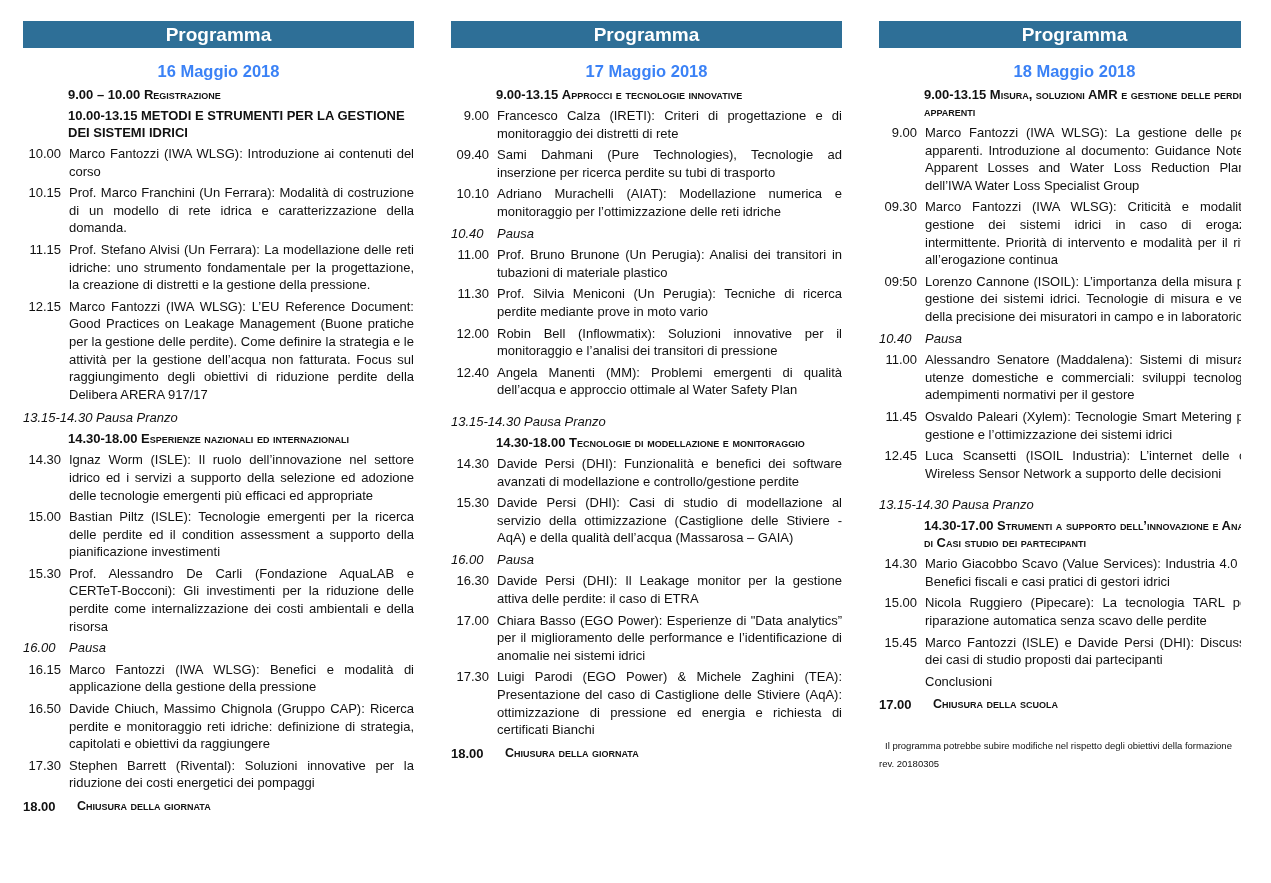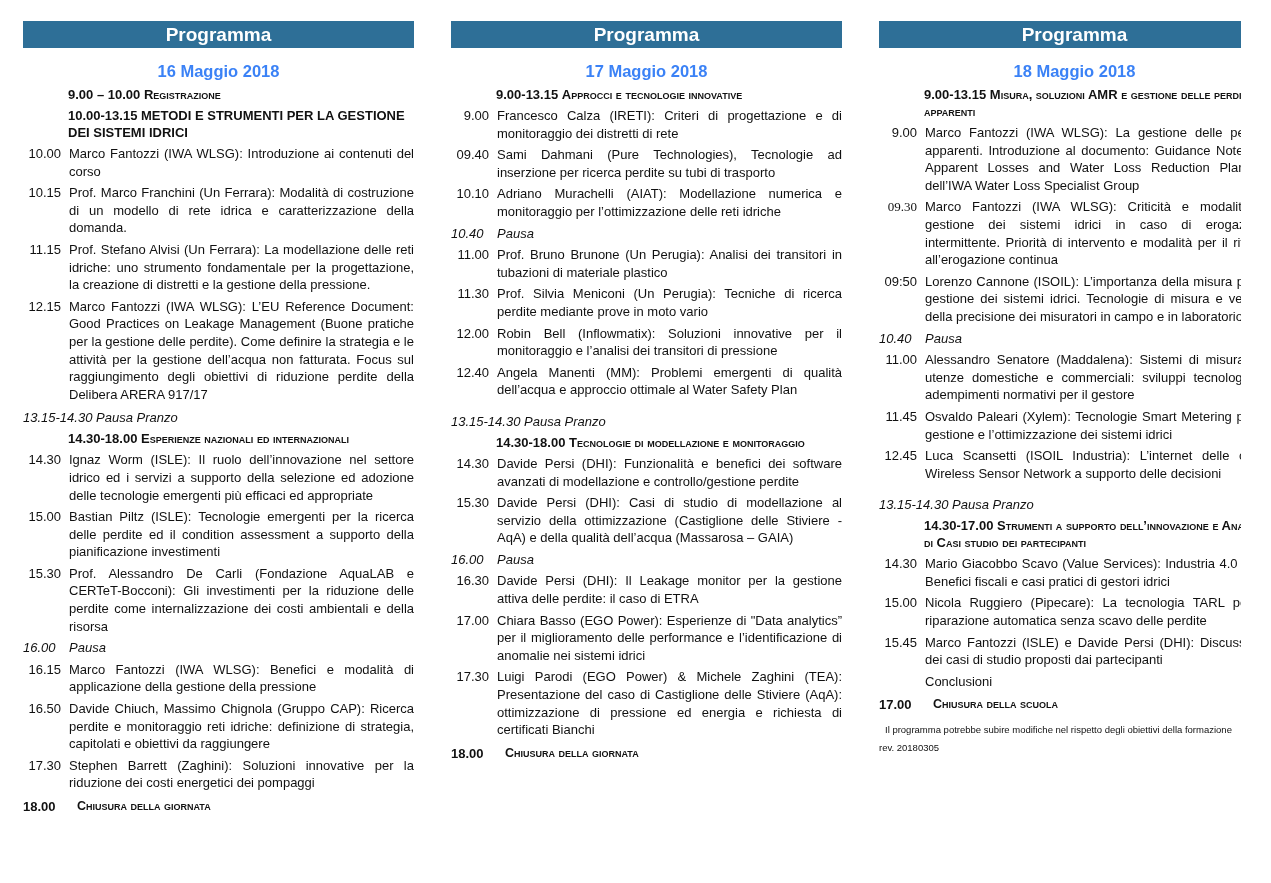--- a/index.html
+++ b/index.html
@@ -19,21 +19,21 @@
   .sec .stitle { font-variant: small-caps; font-size: 13px; }
   .item { display: flex; font-size: 13px; line-height: 17.6px; margin-top: 4px; }
   .item .t { width: 46px; flex: 0 0 46px; text-align: right; padding-right: 0; box-sizing: border-box; }
   .item .t.left { text-align: left; }
   .item .d { flex: 1; text-align: justify; padding-left: 0; }
   .item.pausa { font-style: italic; }
   .ital { font-style: italic; font-size: 13px; line-height: 17px; margin-top: 6px; }
   .close { font-weight: bold; font-size: 13px; line-height: 17px; display: flex; margin-top: 6px; }
   .close .t { width: 46px; flex: 0 0 46px; }
   .close .stitle { font-variant: small-caps; font-size: 12.5px; }
-  .note { font-size: 9.5px; line-height: 14px; margin-top: 10px; padding-left: 6px; }
+  .note { font-size: 9.5px; line-height: 14px; margin-top: 26px; padding-left: 6px; }
   .rev { font-size: 9.5px; line-height: 14px; margin-top: 4px; }
   .d.nojust { text-align: left; }
 </style>
 </head>
 <body>
 
 <div class="col col1">
   <div class="hdr">Programma</div>
   <div class="date">16 Maggio 2018</div>
   <div id="blocks0">
@@ -76,21 +76,21 @@
       <div class="item">
         <span class="t" style="padding-right: 8px;">16.15</span>
         <span class="d">Marco Fantozzi (IWA WLSG): Benefici e modalità di applicazione della gestione della pressione</span>
       </div>
       <div class="item">
         <span class="t" style="padding-right: 8px;">16.50</span>
         <span class="d">Davide Chiuch, Massimo Chignola (Gruppo CAP): Ricerca perdite e monitoraggio reti idriche: definizione di strategia, capitolati e obiettivi da raggiungere</span>
       </div>
       <div class="item">
         <span class="t" style="padding-right: 8px;">17.30</span>
-        <span class="d">Stephen Barrett (Zaghini): Soluzioni innovative per la riduzione dei costi energetici dei pompaggi</span>
+        <span class="d">Stephen Barrett (Rivental): Soluzioni innovative per la riduzione dei costi energetici dei pompaggi</span>
       </div>
       <div class="close">
         <span class="t" style="padding-right: 8px;">18.00</span>
         <span class="stitle">Chiusura della giornata</span>
       </div>
     </div>
 </div>
 
 <div class="col col2">
   <div class="hdr">Programma</div>
@@ -166,21 +166,21 @@
   <div class="col col3">
     <div class="hdr">Programma</div>
     <div class="date">18 Maggio 2018</div>
     <div id="blocks2">
         <div class="sec"><span>9.00-13.15</span> <span class="stitle">Misura, soluzioni AMR e gestione delle perdite apparenti</span></div>
         <div class="item">
           <span class="t" style="padding-right: 8px;">9.00</span>
           <span class="d">Marco Fantozzi (IWA WLSG): La gestione delle perdite apparenti. Introduzione al documento: Guidance Notes on Apparent Losses and Water Loss Reduction Planning dell’IWA Water Loss Specialist Group</span>
         </div>
         <div class="item">
-          <span class="t" style="padding-right: 8px; font-family: Liberation Serif, serif;">09.30</span>
+          <span class="t" style="padding-right: 8px;">09.30</span>
           <span class="d">Marco Fantozzi (IWA WLSG): Criticità e modalità di gestione dei sistemi idrici in caso di erogazione intermittente. Priorità di intervento e modalità per il ritorno all’erogazione continua</span>
         </div>
         <div class="item">
           <span class="t" style="padding-right: 8px;">09:50</span>
           <span class="d">Lorenzo Cannone (ISOIL): L’importanza della misura per la gestione dei sistemi idrici. Tecnologie di misura e verifica della precisione dei misuratori in campo e in laboratorio</span>
         </div>
         <div class="item pausa">
           <span class="t left" style="padding-right: 8px;">10.40</span>
           <span class="d nojust">Pausa</span>
         </div>

